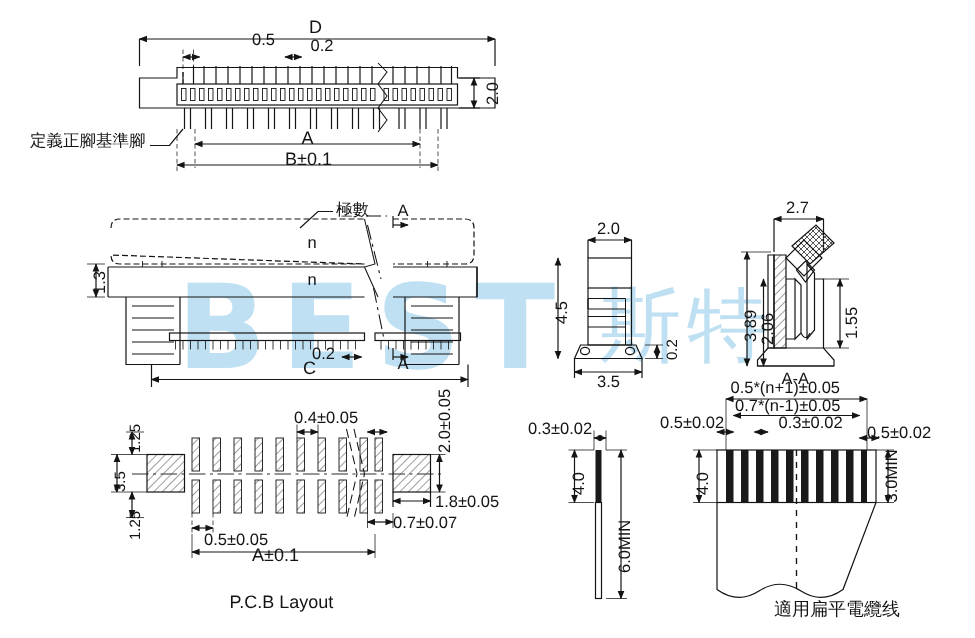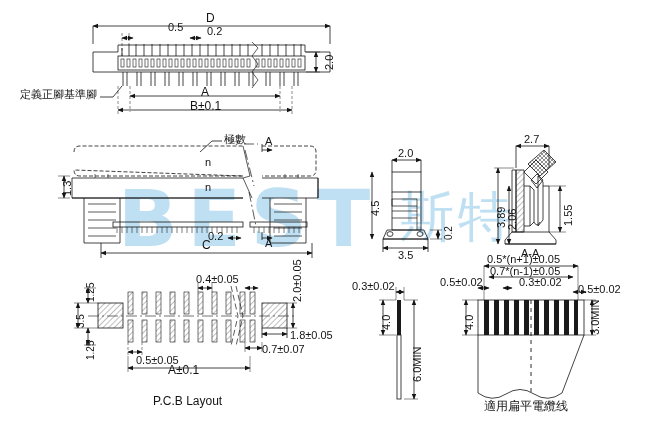--- a/index.html
+++ b/index.html
@@ -503,15 +503,15 @@
   <div class="lbl rot90" style="left:381px;top:330px;font-size:11px;">4.0</div>
   <div class="lbl rot90" style="left:412px;top:382px;font-size:11px;">6.0MIN</div>
 
   <div class="lbl" style="left:487px;top:254px;font-size:11px;text-align:center;">0.5*(n+1)±0.05</div>
   <div class="lbl" style="left:490px;top:266px;font-size:11px;">0.7*(n-1)±0.05</div>
   <div class="lbl" style="left:440px;top:277px;font-size:11px;">0.5±0.02</div>
   <div class="lbl" style="left:519px;top:277px;font-size:11px;">0.3±0.02</div>
   <div class="lbl" style="left:578px;top:284px;font-size:11px;">0.5±0.02</div>
   <div class="lbl rot90" style="left:464px;top:330px;font-size:11px;">4.0</div>
   <div class="lbl rot90" style="left:590px;top:335px;font-size:11px;">3.0MIN</div>
-  <div class="lbl cjk" style="left:484px;top:400px;font-size:12px;">適用扁平電纜线</div>
+  <div class="lbl cjk" style="left:516px;top:400px;font-size:12px;">適用扁平電纜线</div>
 
 </div>
 
 </body></html>

